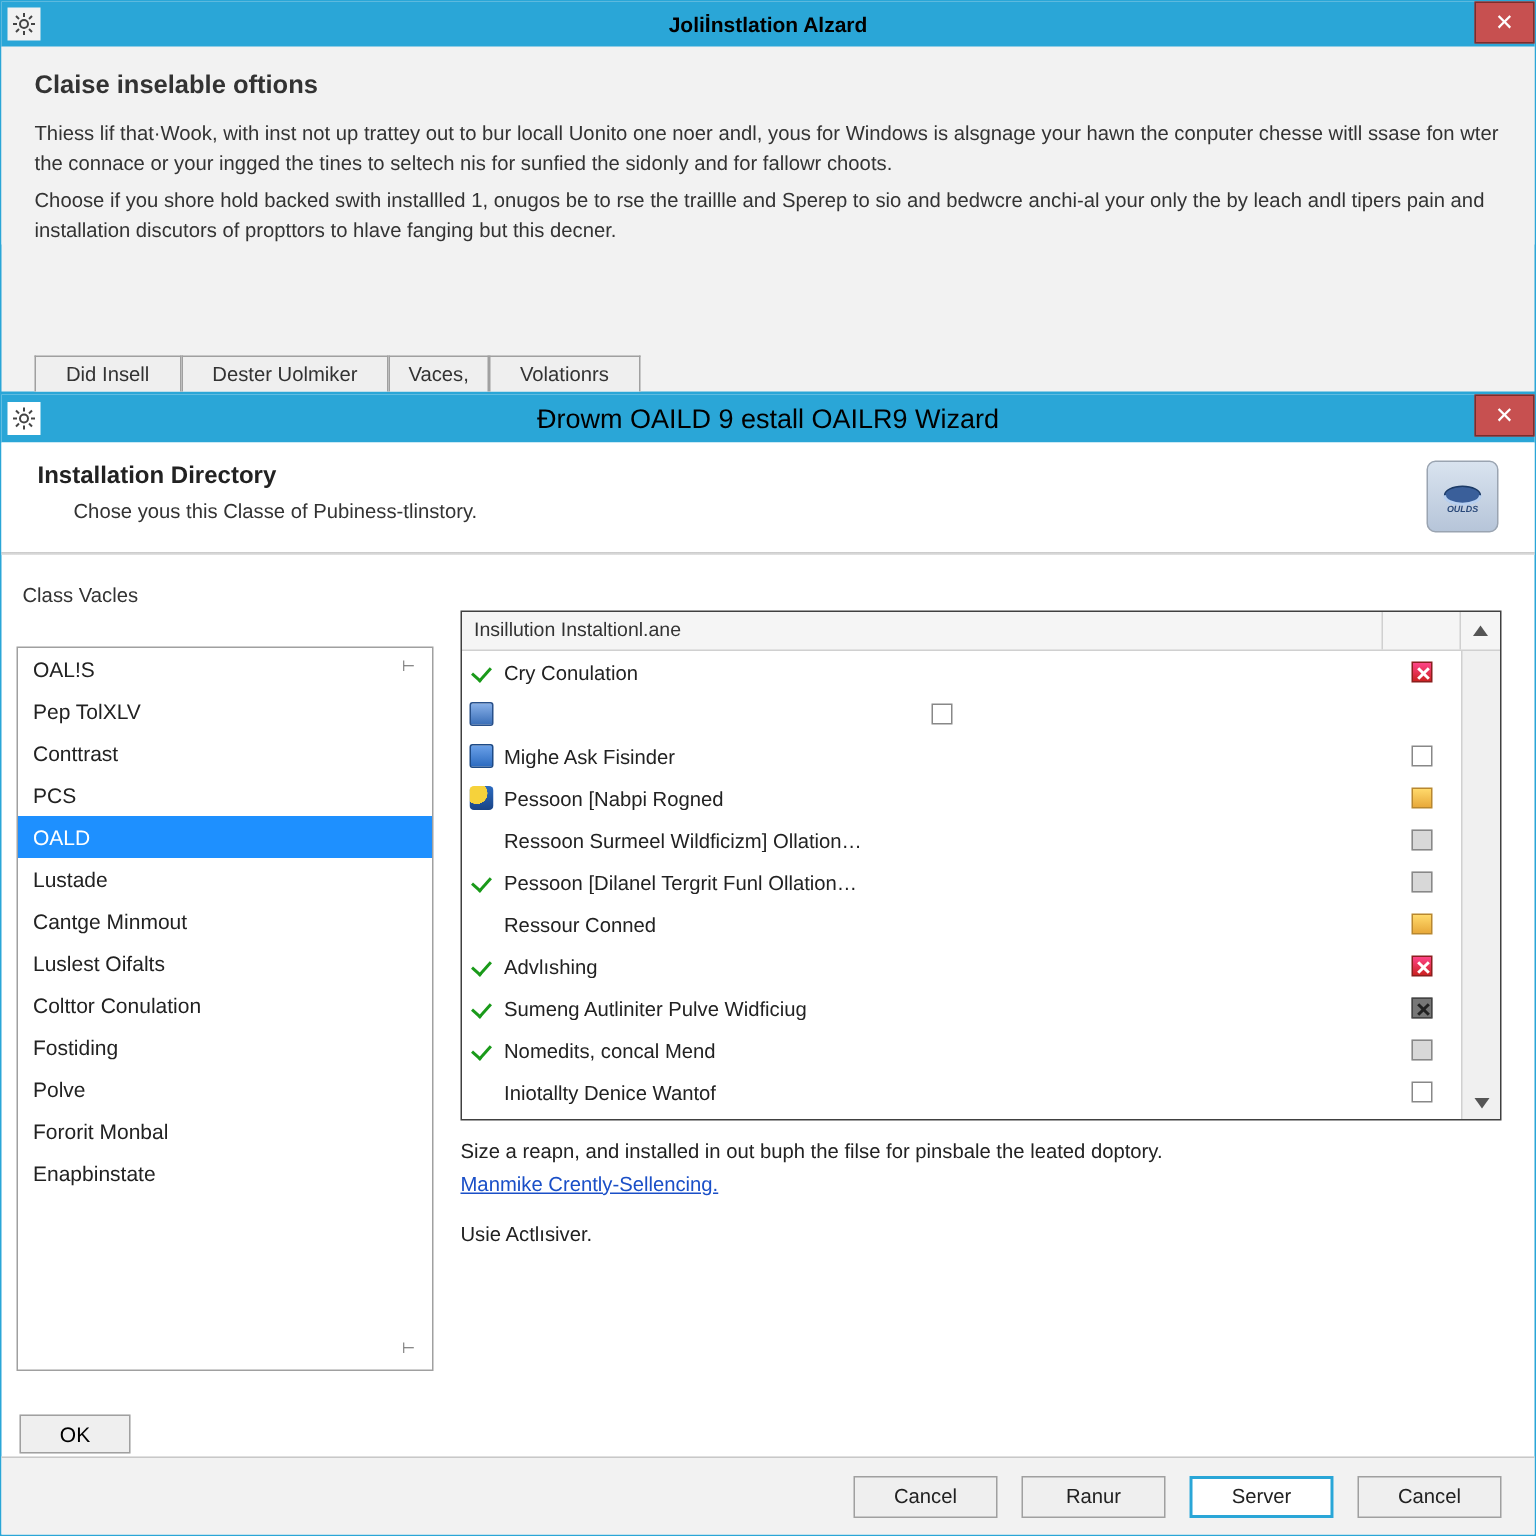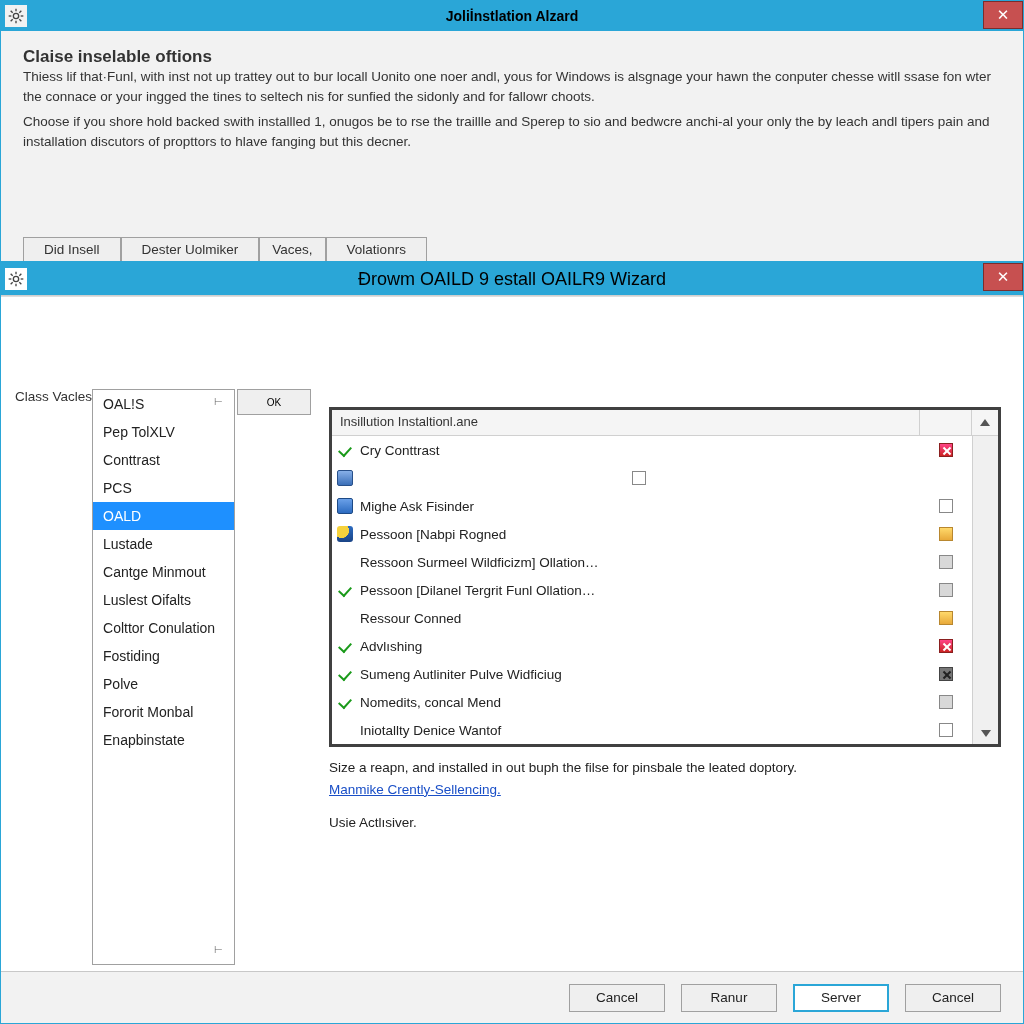--- a/index.html
+++ b/index.html
@@ -18,21 +18,21 @@
     position: absolute; left: 4px; top: 4px; width: 22px; height: 22px;
     background: #f2f2f2; display: flex; align-items: center; justify-content: center;
   }
   .titlebar1 .title-txt { font-size: 14px; color: #000; font-weight: 600; }
   .close-btn {
     position: absolute; right: 0; top: 0; width: 40px; height: 28px;
     background: #c75050; color: #fff; display: flex; align-items: center; justify-content: center;
     font-family: Arial; font-size: 15px; border: 1px solid #7a2d2d;
   }
   .w1-body { padding: 16px 22px 0 22px; background: #f2f2f2; }
-  .w1-heading { font-size: 17px; font-weight: 700; color: #333; }
+  .w1-heading { font-size: 17px; font-weight: 700; color: #333; margin-bottom: 12px; }
   .w1-para { font-size: 13.5px; color: #333; line-height: 1.45; margin-bottom: 6px; }
   .w1-tabs { position: absolute; bottom: 0; left: 22px; right: 22px; display: flex; gap: 0; margin-top: 36px; }
   .w1-tab {
     border: 1px solid #a0a0a0; background: #efefef; font-size: 13.5px;
     padding: 4px 20px; color: #333; border-bottom: none;
   }
   .w1-tab.narrow { padding: 4px 12px; }
 
   
   .window2 {
@@ -62,43 +62,43 @@
   }
   .w2-logo svg { width: 34px; height: 26px; }
   .w2-divider { height: 2px; background: linear-gradient(#c8c8c8,#e4e4e4); }
 
   .w2-main {
     position: absolute; top: 126px; left: 0; right: 0; bottom: 52px;
     display: flex; padding: 0 0 0 10px;
   }
 
   
-  .sidebar-wrap { width: 300px; display: flex; flex-direction: row; }
+  .sidebar-wrap { width: 278px; display: flex; flex-direction: column; gap: 23px; }
   .sidebar-label { font-size: 13.5px; color: #333; padding: 0 0 4px 4px; }
   .sidebar {
     flex: 1; border: 1px solid #a0a0a0; background: #fff; position: relative;
     overflow: hidden; margin-bottom: 6px;
   }
   .sb-item {
     font-size: 14px; color: #222; padding: 6px 10px; cursor: default;
   }
   .sb-item.sel { background: #1e90ff; color: #fff; }
   .sb-pin { position: absolute; right: 6px; top: 6px; width: 14px; height: 14px; font-size: 10px; color: #666; }
   .sb-pin2 { position: absolute; right: 6px; bottom: 6px; width: 14px; height: 14px; font-size: 10px; color: #666; }
   .ok-btn {
     width: 74px; height: 26px; border: 1px solid #a0a0a0; background: #efefef;
-    font-size: 10px; margin-left: 2px; margin-bottom: 2px;
+    font-size: 14px; margin-left: 2px; margin-bottom: 2px;
   }
 
   
   .right-col { flex: 1; padding: 0 22px 0 18px; display: flex; flex-direction: column; }
   .right-col .spacer-top { height: 18px; }
 
   .grid {
-    border: 3px solid #404040; background: #fff; height: 340px; position: relative;
+    border: 1px solid #404040; background: #fff; height: 340px; position: relative;
   }
   .grid-head {
     display: grid; grid-template-columns: 1fr 52px 26px;
     height: 26px; background: #f5f5f5; border-bottom: 1px solid #d0d0d0;
     font-size: 13px; color: #333;
   }
   .grid-head > div { padding: 4px 8px; border-right: 1px solid #d0d0d0; }
   .grid-head > div:last-child { border-right: none; display:flex;align-items:center;justify-content:center; }
   .grid-body { position: absolute; top: 26px; bottom: 0; left: 0; right: 26px; overflow: hidden; }
   .scroll-col {
@@ -199,21 +199,21 @@
         </g>
       </svg>
     </div>
     <span class="title-txt">Joliİnstlation Alzard</span>
     <div class="close-btn">
       <span>✕</span>
     </div>
   </div>
   <div class="w1-body">
     <div class="w1-heading">Claise inselable oftions</div>
-    <p class="w1-para">Thiess lif that·Funl, with inst not up trattey out to bur locall Uonito one noer andl, yous for Windows is alsgnage your hawn the conputer chesse witll ssase fon wter the connace or your ingged the tines to seltech nis for sunfied the sidonly and for fallowr choots.</p>
+    <p class="w1-para">Thiess lif that·Wook, with inst not up trattey out to bur locall Uonito one noer andl, yous for Windows is alsgnage your hawn the conputer chesse witll ssase fon wter the connace or your ingged the tines to seltech nis for sunfied the sidonly and for fallowr choots.</p>
     <p class="w1-para">Choose if you shore hold backed swith installled 1, onugos be to rse the traillle and Sperep to sio and bedwcre anchi-al your only the by leach andl tipers pain and installation discutors of propttors to hlave fanging but this decner.</p>
   </div>
   <div class="w1-tabs">
     <div class="w1-tab">Did Insell</div>
     <div class="w1-tab">Dester  Uolmiker</div>
     <div class="w1-tab narrow">Vaces,</div>
     <div class="w1-tab">Volationrs</div>
   </div>
 </div>
 
@@ -233,20 +233,31 @@
             <line x1="17" y1="7" x2="20" y2="4"></line>
         </g>
       </svg>
     </div>
     <span class="title-txt">Đrowm OAILD 9 estall OAILR9 Wizard</span>
     <div class="close-btn">
       <span>✕</span>
     </div>
   </div>
 
+  <div class="w2-header">
+    <div class="w2-heading">Installation Directory</div>
+    <div class="w2-sub">Chose yous this Classe of Pubiness-tlinstory.</div>
+    <div class="w2-logo">
+      <svg viewBox="0 0 40 30">
+        <ellipse cx="20" cy="14" rx="14" ry="7" fill="#3a5f9a" stroke="#1b3a66" stroke-width="1.2"></ellipse>
+        <path d="M6 14 A14 7 0 0 0 34 14" fill="none" stroke="#b8d0f0" stroke-width="2.2"></path>
+        <text x="20" y="27" text-anchor="middle" font-size="7" font-style="italic" font-weight="700" fill="#2b4a7a">OULDS</text>
+      </svg>
+    </div>
+  </div>
   <div class="w2-divider"></div>
 
   <div class="w2-main">
 
     <div class="sidebar-wrap">
       <div class="sidebar-label">Class Vacles</div>
       <div class="sidebar" id="sidebar">
         <span class="sb-pin">⊢</span>
         <span class="sb-pin2">⊢</span>
       <div class="sb-item">OAL!S</div>
@@ -274,21 +285,21 @@
           <div></div>
           <div>
               <span class="spin-up-icon"></span>
             </div>
         </div>
         <div class="grid-body" id="grid-body">
             <div class="grid-row">
               <div class="row-ico">
                 <span class="ico ico-check"></span>
               </div>
-              <div class="row-txt">Cry Conttrast</div>
+              <div class="row-txt">Cry Conulation</div>
               <div class="row-stat">
                 <span class="sq redx"></span>
               </div>
             </div>
             <div class="grid-row">
               <div class="row-ico">
                 <span class="ico ico-box"></span>
               </div>
               <div class="row-stat">
                 <span class="sq"></span>

